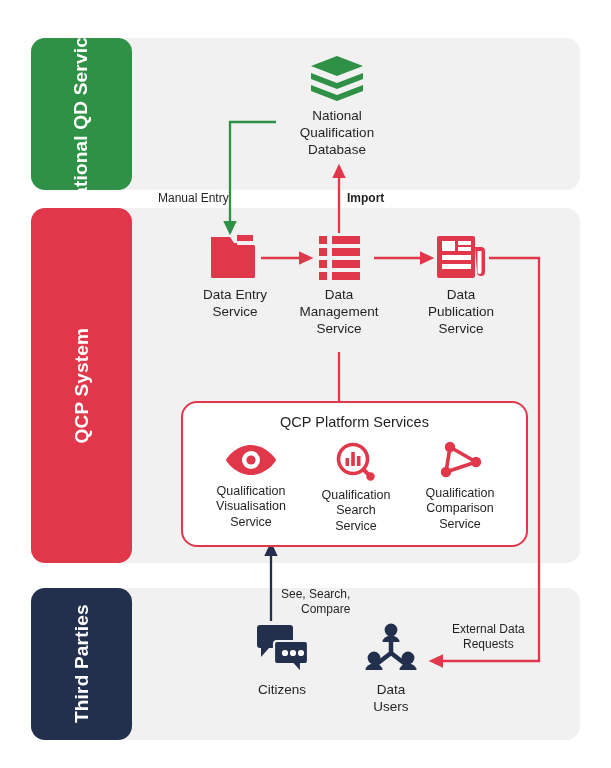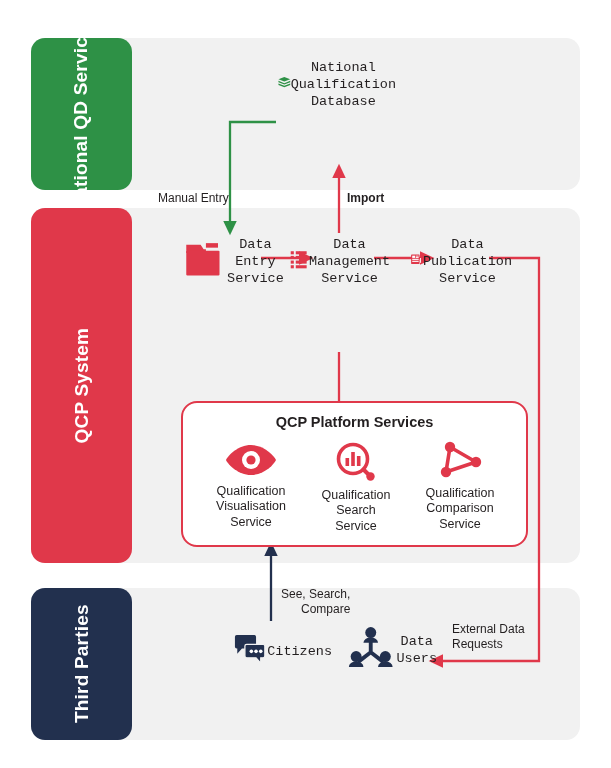--- a/index.html
+++ b/index.html
@@ -58,24 +58,23 @@
   #band-third    .band-label { background: #22304e; }
 
   #band-national { top: 38px;  height: 152px; }
   #band-qcp      { top: 208px; height: 355px; }
   #band-third    { top: 588px; height: 152px; }
 
   
   .node {
     position: absolute;
     display: flex;
-    flex-direction: row;
+    flex-direction: column;
     align-items: center;
     text-align: center;
-    font-family: Liberation Mono, monospace;
   }
   .node .node-label {
     font-size: 13.5px;
     line-height: 1.25;
     color: #231f20;
     margin-top: 6px;
     white-space: pre-line;
   }
   .node-icon { display: block; }
 
@@ -91,21 +90,21 @@
     border-radius: 16px;
     box-sizing: border-box;
   }
   #platform-title {
     position: absolute;
     top: 11px;
     left: 0;
     right: 0;
     text-align: center;
     font-size: 14.5px;
-    font-weight: bold;
+    font-weight: normal;
     color: #231f20;
   }
   .platform-item {
     position: absolute;
     top: 38px;
     width: 112px;
     display: flex;
     flex-direction: column;
     align-items: center;
     text-align: center;
@@ -185,21 +184,21 @@
 
     <path d="M489,258 L539,258 L539,661 L436,661" fill="none" stroke="#e0384a" stroke-width="2.3" marker-end="url(#arrow-red)"></path>
 
     <path d="M271,621 L271,549" fill="none" stroke="#22304e" stroke-width="2.3" marker-end="url(#arrow-navy)"></path>
   </svg>
 
   <div class="edge-label" style="left:158px; top:191px;">Manual  Entry</div>
 
   <div class="edge-label" style="left:347px; top:191px;font-weight:bold;">Import</div>
 
-  <div class="edge-label" style="left:452px; top:622px; ">External Data
+  <div class="edge-label" style="left:452px; top:622px; text-align:center;">External Data
 Requests</div>
 
   <div class="edge-label" style="left:281px; top:587px;text-align:right;">See, Search,
 Compare</div>
 
   <div class="node" style="left:278px; top:54px; width:118px;">
     <svg class="node-icon" width="56" height="48" viewBox="0 0 56 48">
       <polygon points="28,2 54,12 28,22 2,12" fill="#2e9146"></polygon>
       <polygon points="2,19 28,29 54,19 54,25 28,35 2,25" fill="#2e9146"></polygon>
       <polygon points="2,31 28,41 54,31 54,37 28,47 2,37" fill="#2e9146"></polygon>

